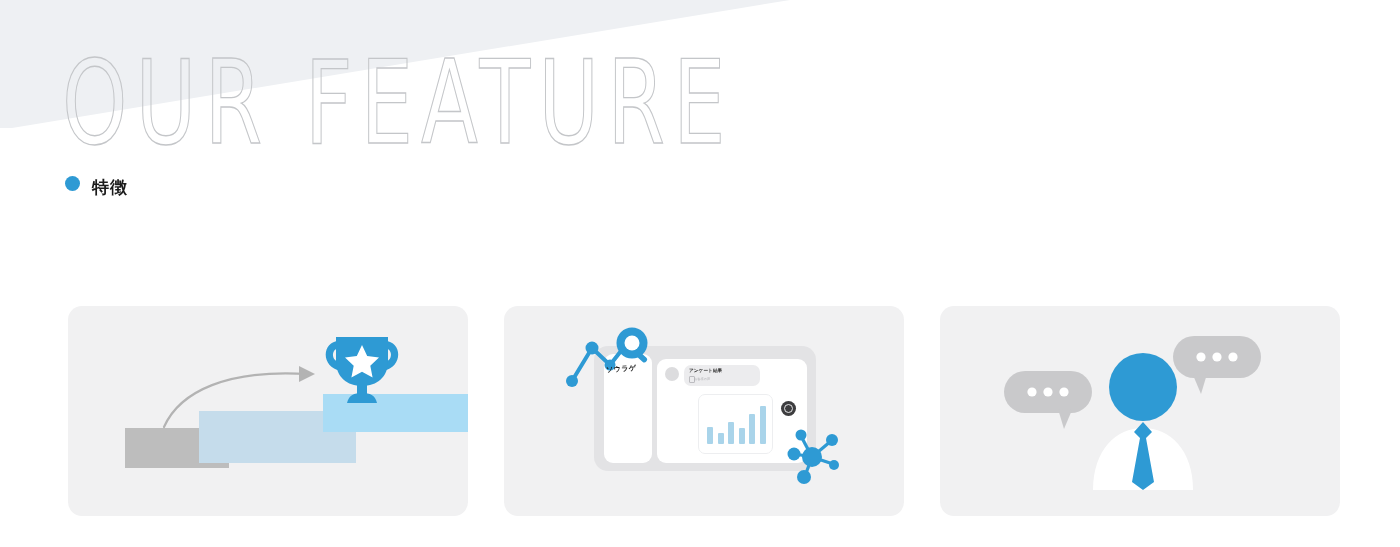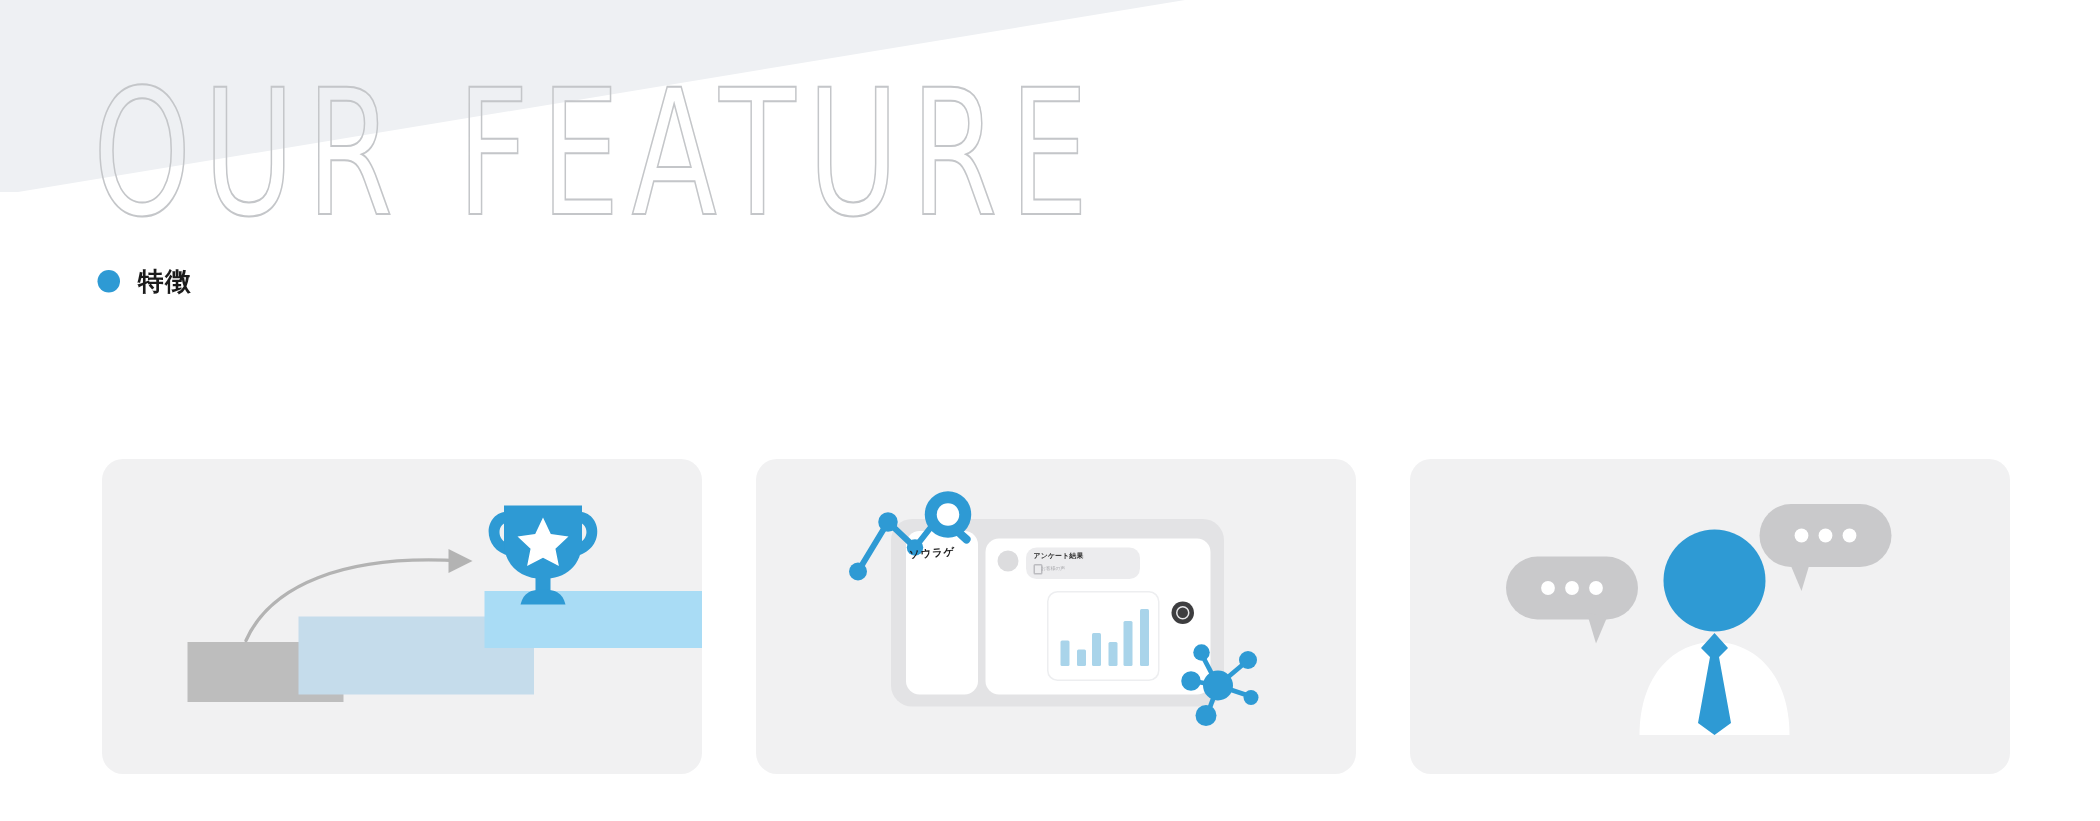--- a/index.html
+++ b/index.html
@@ -28,21 +28,21 @@
     font-family:"DejaVu Sans",sans-serif;
     transform:scaleX(0.80) scaleY(1.12);
     transform-origin:left top;
     white-space:nowrap;
     user-select:none;
   }
 
   
   .section-label{
     position:absolute;left:65px;top:176px;
-    display:flex;align-items:center;gap:12px;
+    display:flex;align-items:flex-start;gap:12px;
   }
   .dot{width:15px;height:15px;border-radius:50%;background:#2e9ad4;display:block;}
   .section-label-text{
     font-size:17px;font-weight:bold;color:#1b1b1b;letter-spacing:1px;
   }
 
   
   .lead{
     position:absolute;left:65px;top:222px;
     font-size:19px;color:#262626;letter-spacing:0.4px;white-space:nowrap;

